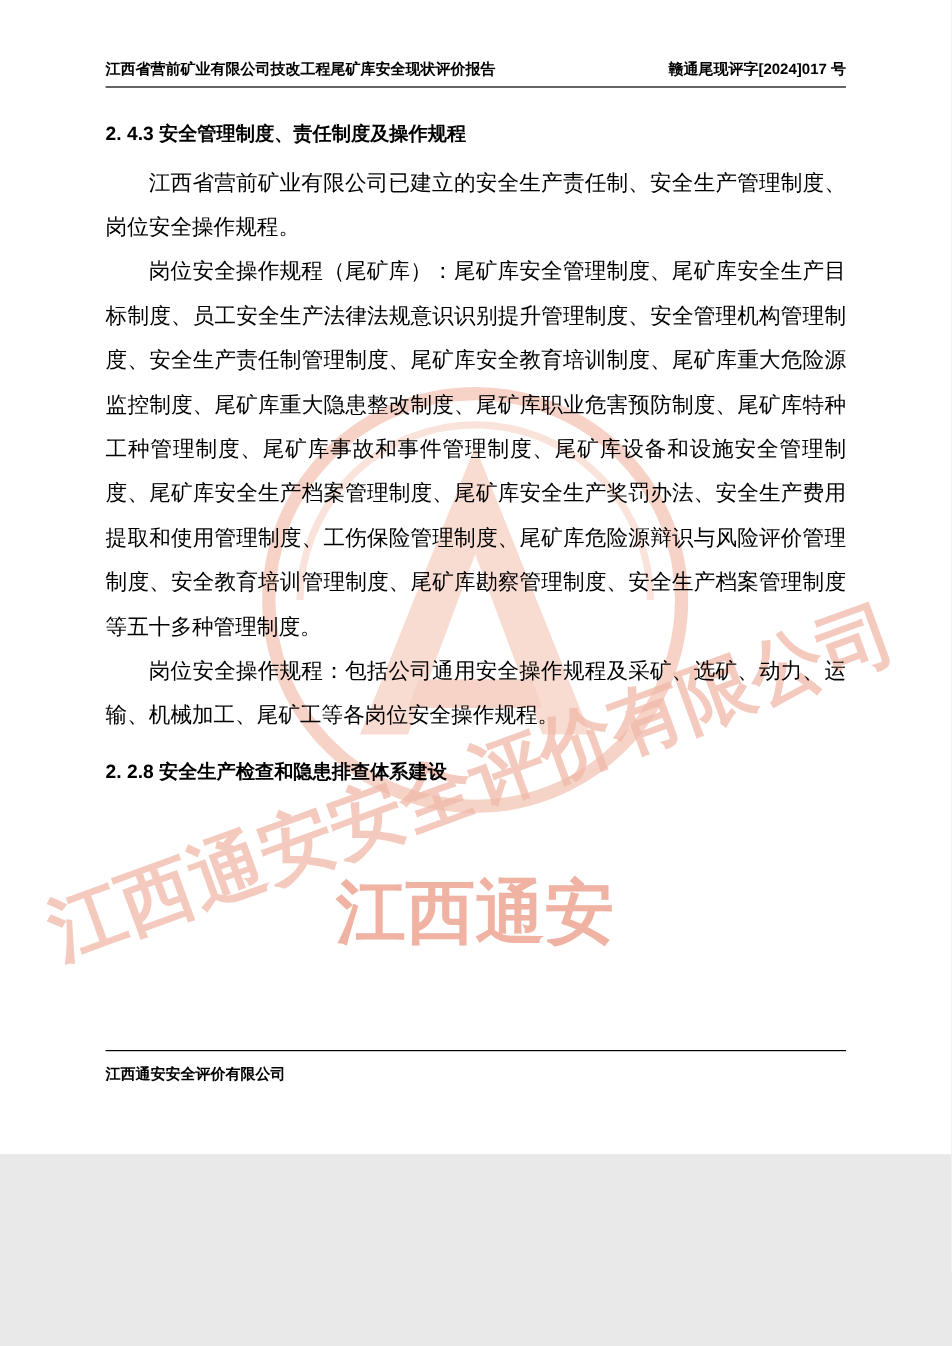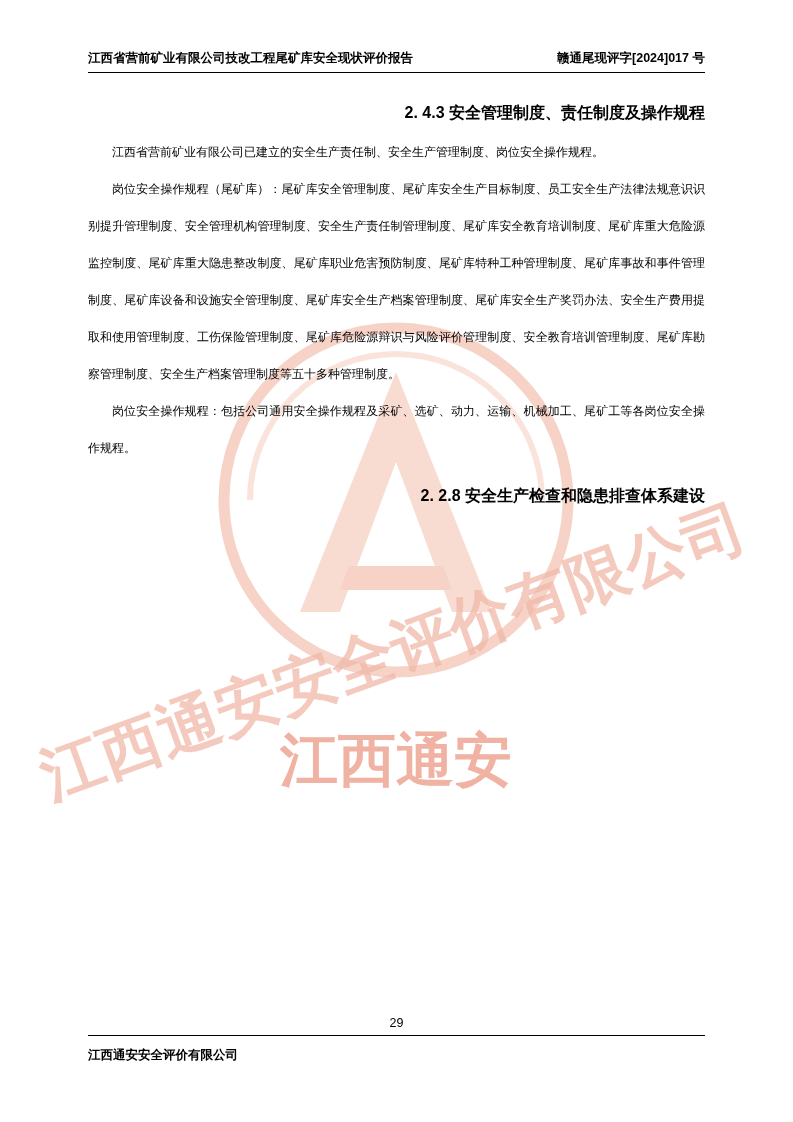--- a/index.html
+++ b/index.html
@@ -6,21 +6,21 @@
     margin: 0;
     padding: 0;
     background: #e9e9e9;
   }
   body {
     font-family: "Liberation Sans", "DejaVu Sans", sans-serif;
   }
   .page {
     position: relative;
     width: 793px;
-    height: 1122px;
+    height: 962px;
     margin: 0 auto;
     background: #ffffff;
     overflow: hidden;
     box-sizing: border-box;
   }
 
   
   .header {
     position: absolute;
     top: 50px;
@@ -62,27 +62,26 @@
     width: 617px;
     z-index: 5;
   }
   h2.sec {
     font-size: 16px;
     font-weight: bold;
     color: #000;
     margin: 10px 0 6px 0;
     line-height: 30px;
     font-family: "Liberation Sans", "DejaVu Sans", sans-serif;
-    text-align: right;
   }
   h2.sec.second {
     margin-top: 14px;
   }
   p.para {
-    font-size: 12px;
+    font-size: 18px;
     line-height: 37px;
     margin: 0;
     text-align: justify;
     text-justify: inter-ideograph;
     color: #000;
     text-indent: 2em;
   }
 
   
   .footer-rule {
@@ -147,17 +146,16 @@
 
     <h2 class="sec">2. 4.3 安全管理制度、责任制度及操作规程</h2>
     <p class="para">江西省营前矿业有限公司已建立的安全生产责任制、安全生产管理制度、岗位安全操作规程。</p>
     <p class="para">岗位安全操作规程（尾矿库）：尾矿库安全管理制度、尾矿库安全生产目标制度、员工安全生产法律法规意识识别提升管理制度、安全管理机构管理制度、安全生产责任制管理制度、尾矿库安全教育培训制度、尾矿库重大危险源监控制度、尾矿库重大隐患整改制度、尾矿库职业危害预防制度、尾矿库特种工种管理制度、尾矿库事故和事件管理制度、尾矿库设备和设施安全管理制度、尾矿库安全生产档案管理制度、尾矿库安全生产奖罚办法、安全生产费用提取和使用管理制度、工伤保险管理制度、尾矿库危险源辩识与风险评价管理制度、安全教育培训管理制度、尾矿库勘察管理制度、安全生产档案管理制度等五十多种管理制度。</p>
     <p class="para">岗位安全操作规程：包括公司通用安全操作规程及采矿、选矿、动力、运输、机械加工、尾矿工等各岗位安全操作规程。</p>
 
     <h2 class="sec second">2. 2.8 安全生产检查和隐患排查体系建设</h2>
 
   </div>
 
-  <div class="page-number">29</div>
   <div class="footer-rule"></div>
   <div class="footer-left">江西通安安全评价有限公司</div>
 
 </div>
 
 </body></html>

